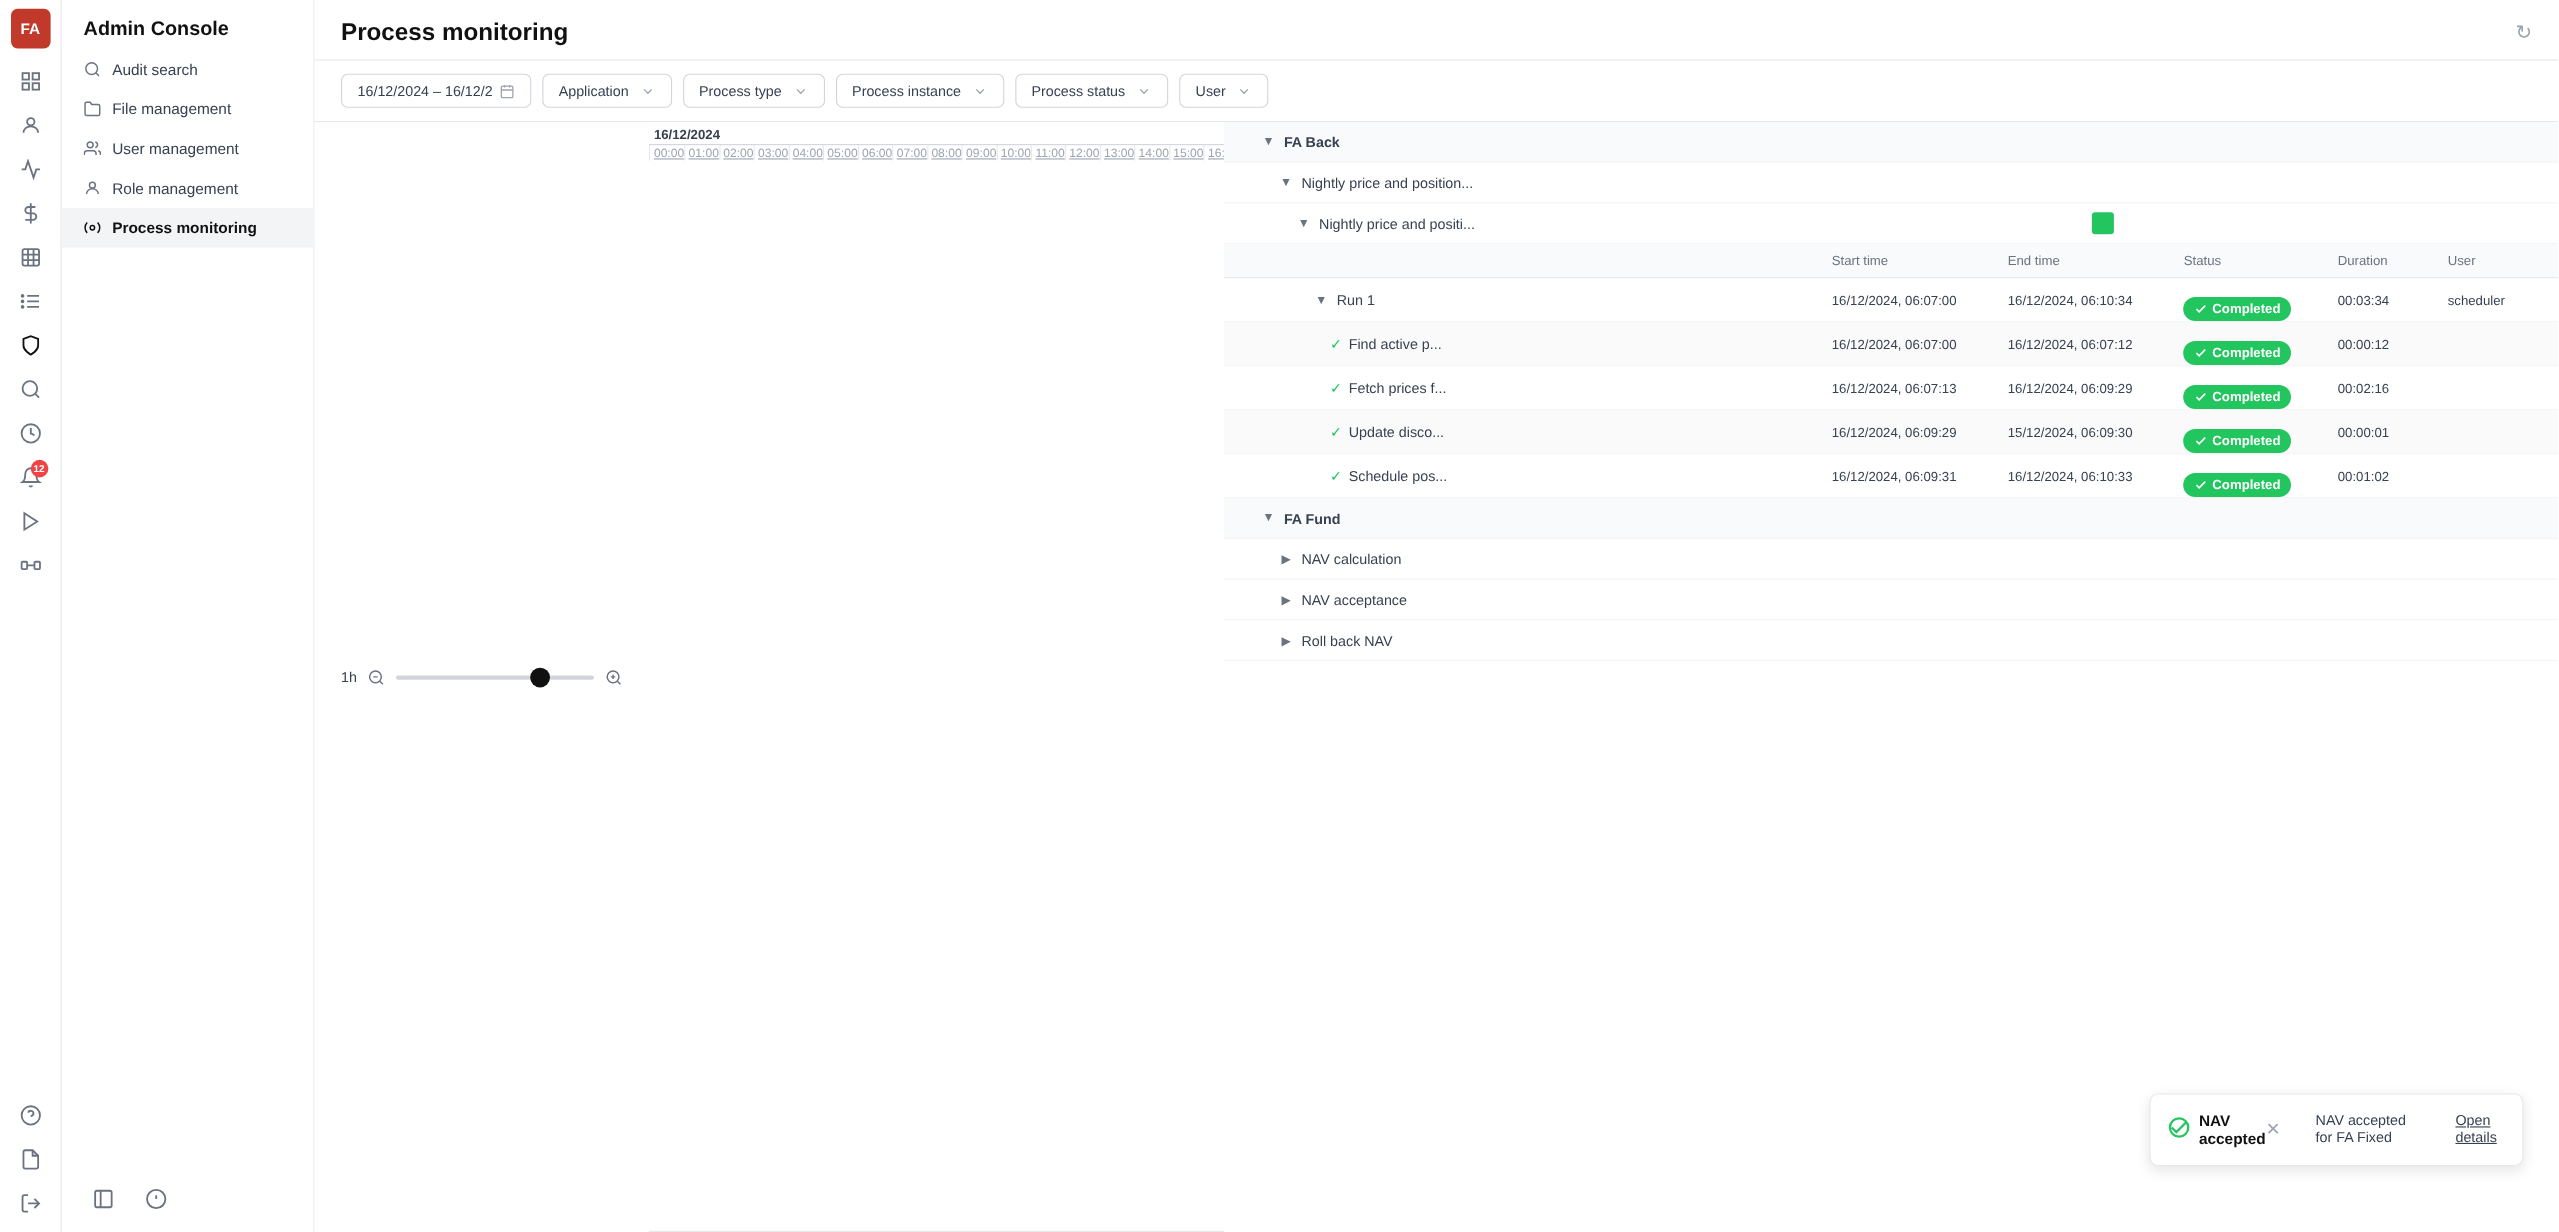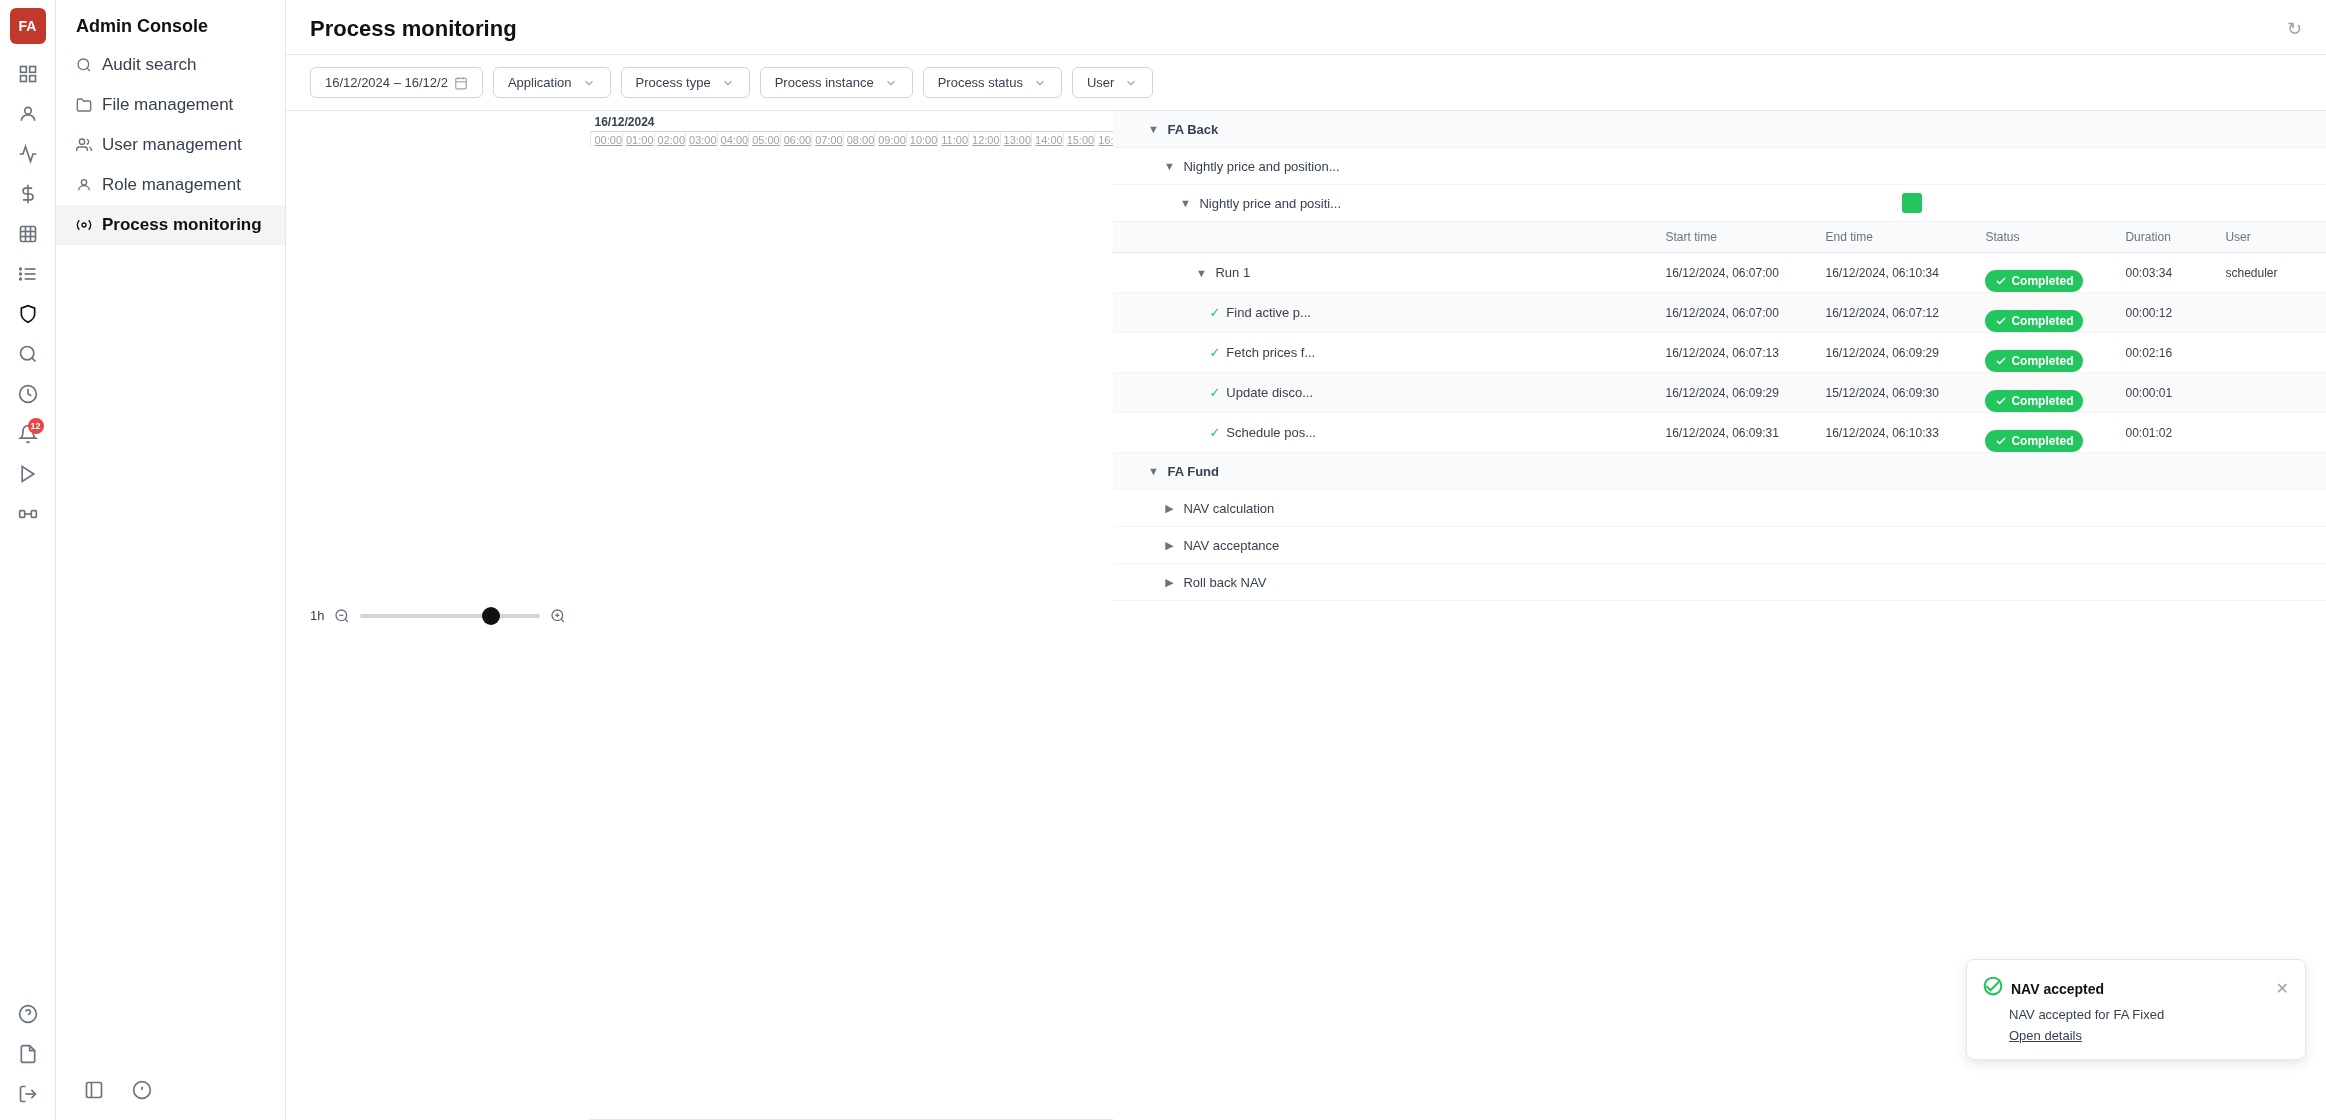--- a/index.html
+++ b/index.html
@@ -11,21 +11,21 @@
     .sidebar-icon { width: 36px; height: 36px; display: flex; align-items: center; justify-content: center; border-radius: 6px; cursor: pointer; color: #6b7280; position: relative; }
     .sidebar-icon.active { color: #111; }
     .sidebar-icon svg { width: 20px; height: 20px; }
     .badge { position: absolute; top: 2px; right: 2px; background: #ef4444; color: #fff; font-size: 9px; border-radius: 9px; min-width: 16px; height: 16px; display: flex; align-items: center; justify-content: center; font-weight: 700; }
     .sidebar-bottom { margin-top: auto; display: flex; flex-direction: column; align-items: center; gap: 4px; }
 
     
     .nav-panel { width: 230px; background: #fff; border-right: 1px solid #e5e7eb; display: flex; flex-direction: column; padding: 0; }
     .nav-header { padding: 16px 20px 8px; }
     .nav-header h1 { font-size: 18px; font-weight: 700; color: #111; }
-    .nav-item { display: flex; align-items: center; gap: 10px; padding: 10px 20px; cursor: pointer; color: #374151; font-size: 17px; border-radius: 0; }
+    .nav-item { display: flex; align-items: center; gap: 10px; padding: 10px 20px; cursor: pointer; color: #374151; font-size: 14px; border-radius: 0; }
     .nav-item.active { background: #f3f4f6; font-weight: 600; color: #111; }
     .nav-item svg { width: 16px; height: 16px; flex-shrink: 0; color: #6b7280; }
     .nav-item.active svg { color: #111; }
     .nav-bottom { margin-top: auto; padding: 12px 20px; display: flex; gap: 12px; }
 
     
     .main { flex: 1; display: flex; flex-direction: column; overflow: hidden; background: #fff; }
 
     
     .topbar { padding: 16px 24px 12px; border-bottom: 1px solid #e5e7eb; display: flex; align-items: center; justify-content: space-between; }
@@ -84,21 +84,21 @@
     .data-cell.duration { width: 100px; }
     .data-cell.user { width: 120px; }
     .data-cell.actions { flex: 1; }
 
     .indent-1 { padding-left: 32px !important; }
     .indent-2 { padding-left: 48px !important; }
     .indent-3 { padding-left: 64px !important; }
     .indent-4 { padding-left: 80px !important; }
 
     
-    .notification { position: fixed; bottom: 60px; right: 20px; background: #fff; border: 1px solid #e5e7eb; border-radius: 8px; padding: 16px; width: 340px; box-shadow: 0 4px 12px rgba(0,0,0,0.1); display: flex; flex-direction: column; gap: 6px; z-index: 100; }
+    .notification { position: fixed; bottom: 60px; right: 32px; background: #fff; border: 1px solid #e5e7eb; border-radius: 8px; padding: 16px; width: 340px; box-shadow: 0 4px 12px rgba(0,0,0,0.1); display: flex; flex-direction: row; gap: 6px; z-index: 100; }
     .notif-header { display: flex; align-items: center; justify-content: space-between; }
     .notif-title-area { display: flex; align-items: center; gap: 8px; }
     .notif-icon { color: #22c55e; font-size: 18px; }
     .notif-title { font-size: 14px; font-weight: 600; color: #111; }
     .notif-close { cursor: pointer; color: #9ca3af; font-size: 16px; }
     .notif-body { font-size: 13px; color: #374151; padding-left: 26px; }
     .notif-link { font-size: 13px; color: #374151; padding-left: 26px; text-decoration: underline; cursor: pointer; }
 
     
     .scroll-track { height: 8px; background: #f3f4f6; border-top: 1px solid #e5e7eb; }

